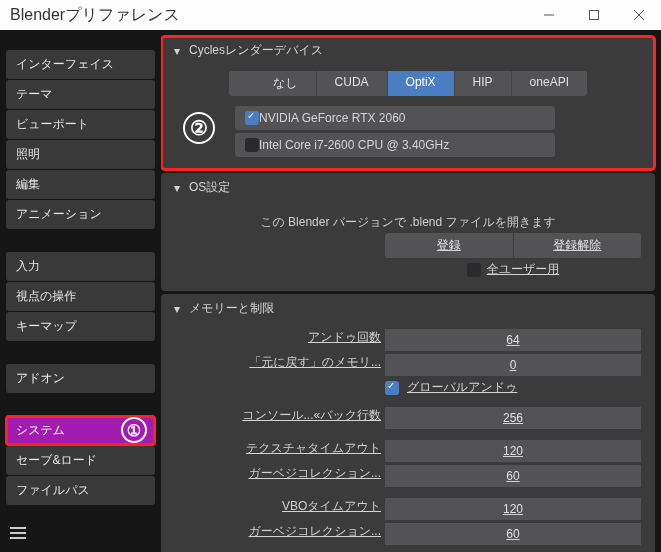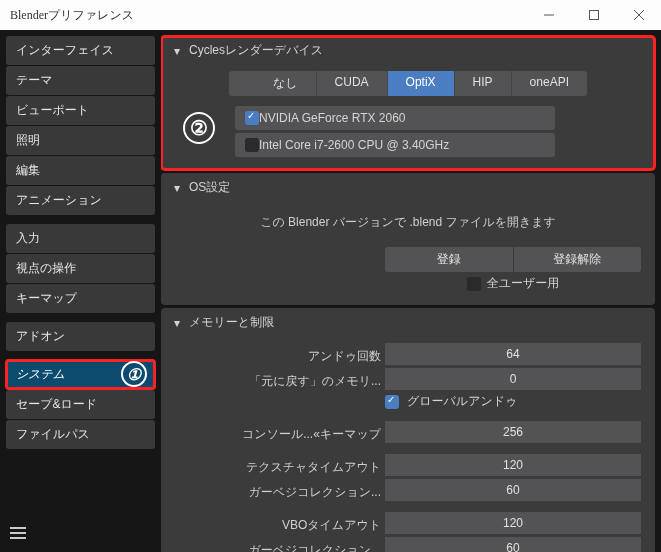--- a/index.html
+++ b/index.html
@@ -1,28 +1,28 @@
 <!DOCTYPE html>
 <html><head>
 <meta charset="utf-8">
 <style>
 * { box-sizing: border-box; margin: 0; padding: 0; font-family: "Meiryo", sans-serif; }
 body { background: #161616; color: #d4d4d4; font-size: 12px; width: 661px; height: 552px; overflow: hidden; }
 
 .titlebar { height: 30px; background: #fdfdfd; display: flex; align-items: center; padding-left: 10px; color: #333; }
-.titlebar .title { flex: 1; font-size: 12px; font-family: Liberation Serif, serif; }
+.titlebar .title { flex: 1; font-size: 16px; }
 .titlebar .winbtn { width: 45px; height: 30px; display: flex; align-items: center; justify-content: center; color: #555; }
 .titlebar .winbtn svg { width: 10px; height: 10px; }
 
 .main { display: flex; height: 522px; }
 
 .sidebar { width: 161px; padding: 6px; display: flex; flex-direction: column; gap: 1px; }
-.sidebar .group { display: flex; flex-direction: column; gap: 1px; margin-bottom: 8px; }
+.sidebar .group { display: flex; flex-direction: column; gap: 1px; margin-bottom: 8px; margin-top: 14px; }
 .sidebar .sb-item { background: #39393a; color: #e6e6e6; padding: 6px 10px; border-radius: 3px; cursor: pointer; font-size: 12px; }
-.sidebar .sb-item.active { background: #0c4a6e; color: #fff; font-style: italic; }
+.sidebar .sb-item.active { background: #a21caf; color: #fff; }
 
 .highlight-red { outline: 3px solid #ff2222; outline-offset: -2px; border-radius: 4px; position: relative; }
 .badge-num { position: absolute; width: 26px; height: 26px; border: 2.5px solid #fff; border-radius: 50%; color: #fff; display: flex; align-items: center; justify-content: center; font-weight: bold; font-size: 16px; }
 
 .content { flex: 1; padding: 6px 6px 6px 0; overflow: hidden; }
 
 .panel { background: #3b3b3b; border-radius: 4px; margin-bottom: 3px; }
 .panel-hd { display: flex; align-items: center; padding: 6px 10px; gap: 6px; cursor: pointer; }
 .panel-hd .chev { width: 12px; text-align: center; }
 .panel-body { padding: 6px 14px 10px 14px; }
@@ -32,30 +32,30 @@
 .tab:first-child { border-radius: 3px 0 0 3px; padding-left: 44px; }
 .tab:last-child { border-radius: 0 3px 3px 0; border-right: none; }
 .tab.active { background: #4b7dc3; color: #ffffff; }
 
 .device-row { display: flex; align-items: center; gap: 0; margin-left: 60px; margin-bottom: 3px; background: #535355; padding: 5px 10px; border-radius: 3px; width: 320px; }
 .cb { width: 14px; height: 14px; border-radius: 3px; display: inline-block; position: relative; }
 .cb.checked { background: #4b7dc3; }
 .cb.checked::after { content: "✓"; color: #fff; font-size: 10px; position: absolute; left: 2px; top: -1px; }
 .cb.unchecked { background: #2a2a2c; }
 
-.form-row { display: flex; align-items: flex-end; margin-bottom: 3px; }
+.form-row { display: flex; align-items: flex-start; margin-bottom: 3px; text-decoration: underline; }
 .form-label { width: 210px; text-align: right; padding-right: 4px; color: #d0d0d0; font-size: 12px; }
 .form-val { flex: 1; display: flex; }
 .btn { background: #535355; color: #e0e0e0; text-align: center; padding: 4px 0; border-radius: 3px; cursor: pointer; font-size: 12px; }
 .btn.half { flex: 1; }
 .btn.half:first-child { border-radius: 3px 0 0 3px; margin-right: 1px; }
 .btn.half:last-child { border-radius: 0 3px 3px 0; }
 .field { background: #535355; color: #e0e0e0; text-align: center; padding: 4px 0; border-radius: 0; flex: 1; font-size: 12px; }
 
-.hint { text-align: center; color: #cfcfcf; font-size: 12px; margin: 6px 0 16px 0; }
+.hint { text-align: center; color: #cfcfcf; font-size: 12px; margin: 6px 0 2px 0; }
 
 .hamburger { position: absolute; left: 10px; bottom: 10px; cursor: pointer; }
 .hamburger div { width: 16px; height: 2px; background: #ccc; margin: 3px 0; }
 
 .cycles-wrap { position: relative; }
 .cycles-wrap .badge-num { left: 22px; top: 76px; font-size: 20px; width: 32px; height: 32px; }
 </style>
 </head>
 <body>
 
@@ -177,21 +177,21 @@
           </div>
         <div class="form-row">
             <div class="form-label"></div>
             <div class="form-val" style="align-items:center;gap:8px;">
               <span class="cb checked"></span>
               <span>グローバルアンドゥ</span>
             </div>
           </div>
         <div style="height:8px"></div>
         <div class="form-row">
-            <div class="form-label">コンソール...«キーマップ</div>
+            <div class="form-label">コンソール...«バック行数</div>
             <div class="form-val">
               <div class="field">256</div>
             </div>
           </div>
         <div style="height:8px"></div>
         <div class="form-row">
             <div class="form-label">テクスチャタイムアウト</div>
             <div class="form-val">
               <div class="field">120</div>
             </div>

